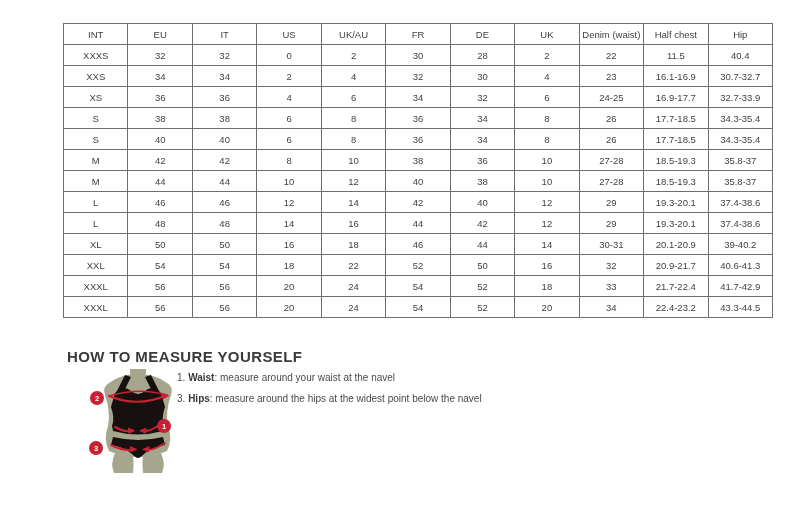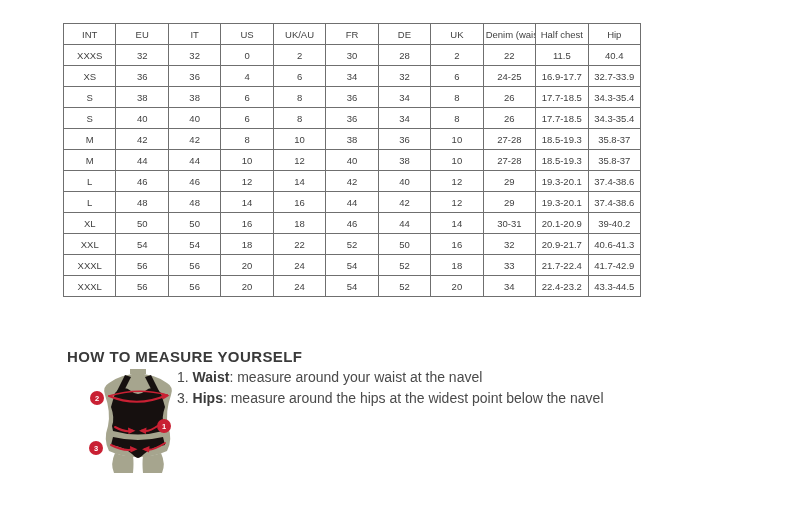--- a/index.html
+++ b/index.html
@@ -11,21 +11,21 @@
     height: 519px;
     background: #ffffff;
     overflow: hidden;
   }
 
   
   .size-table {
     position: absolute;
     left: 63px;
     top: 23px;
-    width: 578px;
+    width: 710px;
     border-collapse: collapse;
     table-layout: fixed;
   }
   .size-table th, .size-table td {
     border: 1px solid #6f6f6f;
     height: 21px;
     padding: 0 2px;
     text-align: center;
     vertical-align: middle;
     font-size: 9.5px;
@@ -52,21 +52,21 @@
     width: 100px;
     height: 112px;
   }
   .steps {
     position: absolute;
     left: 177px;
     top: 372px;
     width: 340px;
   }
   .step {
-    font-size: 14px;
+    font-size: 10px;
     line-height: 11px;
     color: #4a4a4a;
     margin-bottom: 10px;
     white-space: nowrap;
   }
   .step-num { color: #4a4a4a; }
   .step-label { font-weight: 700; color: #3a3a3a; }
   .badge-num {
     font-size: 7.5px;
     font-weight: 700;
@@ -103,20 +103,33 @@
           <td>0</td>
           <td>2</td>
           <td>30</td>
           <td>28</td>
           <td>2</td>
           <td>22</td>
           <td>11.5</td>
           <td>40.4</td>
         </tr>
         <tr>
+          <td>XXS</td>
+          <td>34</td>
+          <td>34</td>
+          <td>2</td>
+          <td>4</td>
+          <td>32</td>
+          <td>30</td>
+          <td>4</td>
+          <td>23</td>
+          <td>16.1-16.9</td>
+          <td>30.7-32.7</td>
+        </tr>
+        <tr>
           <td>XS</td>
           <td>36</td>
           <td>36</td>
           <td>4</td>
           <td>6</td>
           <td>34</td>
           <td>32</td>
           <td>6</td>
           <td>24-25</td>
           <td>16.9-17.7</td>

